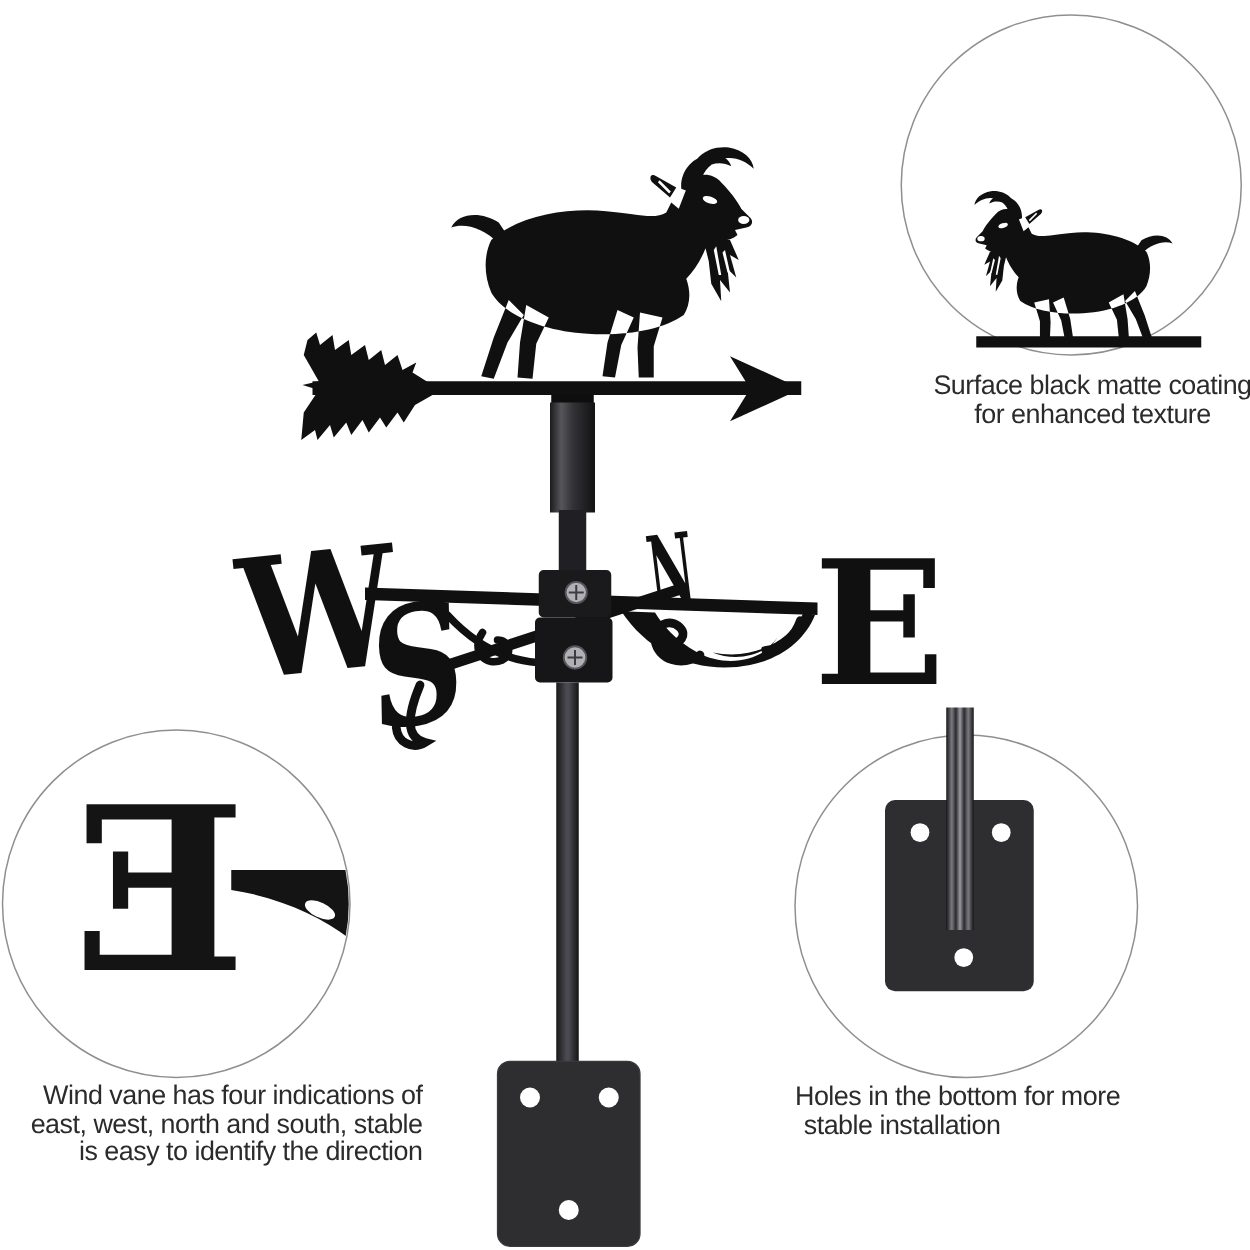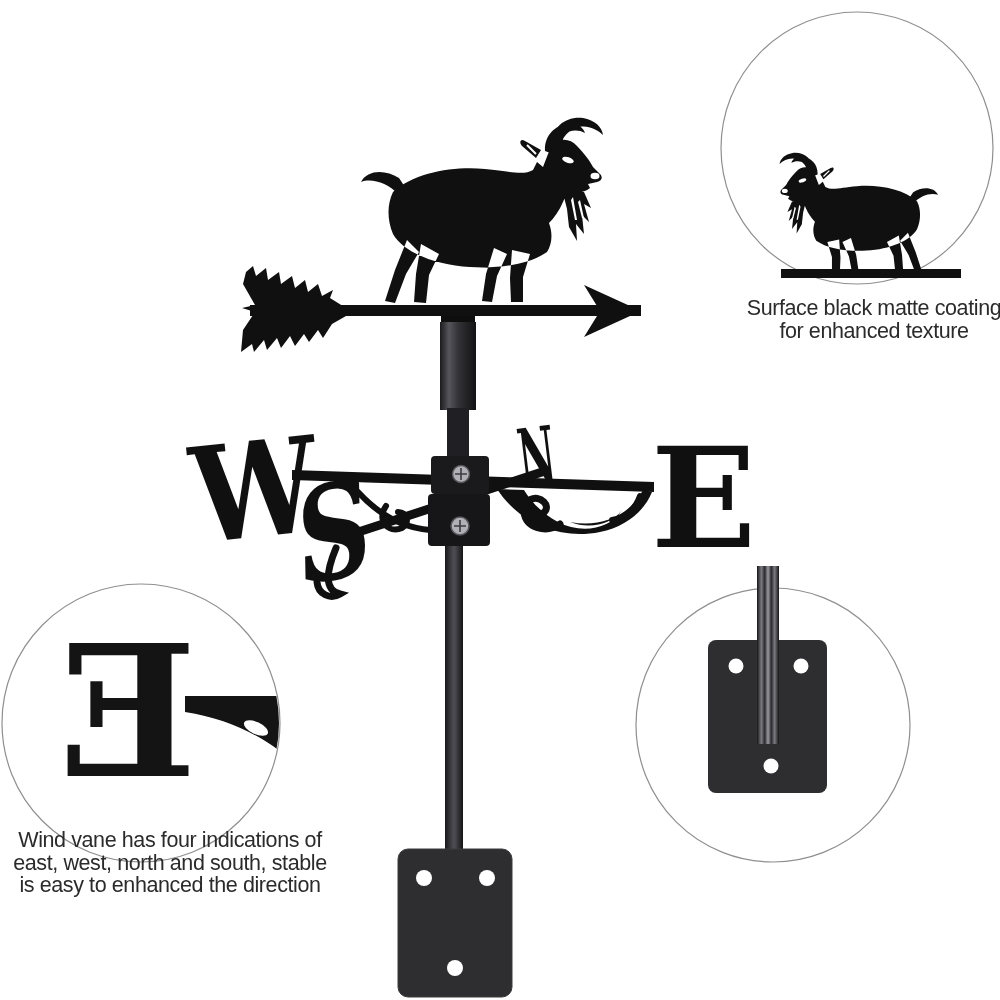--- a/index.html
+++ b/index.html
@@ -2,21 +2,21 @@
 <html><head>
 <meta charset="utf-8">
 <style>
   html,body{margin:0;padding:0;background:#fff;}
   .canvas{position:relative;width:1000px;height:1000px;background:#ffffff;overflow:hidden;
           font-family:"Liberation Sans",sans-serif;}
   .art{position:absolute;left:0;top:0;width:1000px;height:1000px;}
   .caption{position:absolute;color:#2b2b2b;font-size:21.5px;line-height:22.6px;letter-spacing:-0.4px;}
   .caption span{display:block;}
   .cap-coating{left:736px;top:297px;width:276px;text-align:center;}
-  .cap-directions{left:2px;top:829px;width:336px;text-align:center;}
+  .cap-directions{left:2px;top:865px;width:336px;text-align:right;}
   .cap-holes{left:636px;top:866px;width:310px;text-align:left;}
   .cap-holes span:nth-child(2){padding-left:7px;}
   text{font-family:"DejaVu Serif",serif;font-weight:bold;}
 </style>
 </head>
 <body>
 
 <div class="canvas">
 
   <svg class="art" viewBox="0 0 1000 1000">
@@ -163,16 +163,20 @@
   </svg>
 
   <div class="caption cap-coating">
     <span>Surface black matte coating</span>
     <span>for enhanced texture</span>
   </div>
 
   <div class="caption cap-directions">
     <span>Wind vane has four indications of</span>
     <span>east, west, north and south, stable</span>
-    <span>is easy to enhanced the direction</span>
+    <span>is easy to identify the direction</span>
   </div>
 
+  <div class="caption cap-holes">
+    <span>Holes in the bottom for more</span>
+    <span>stable installation</span>
+  </div>
 </div>
 
 </body></html>

